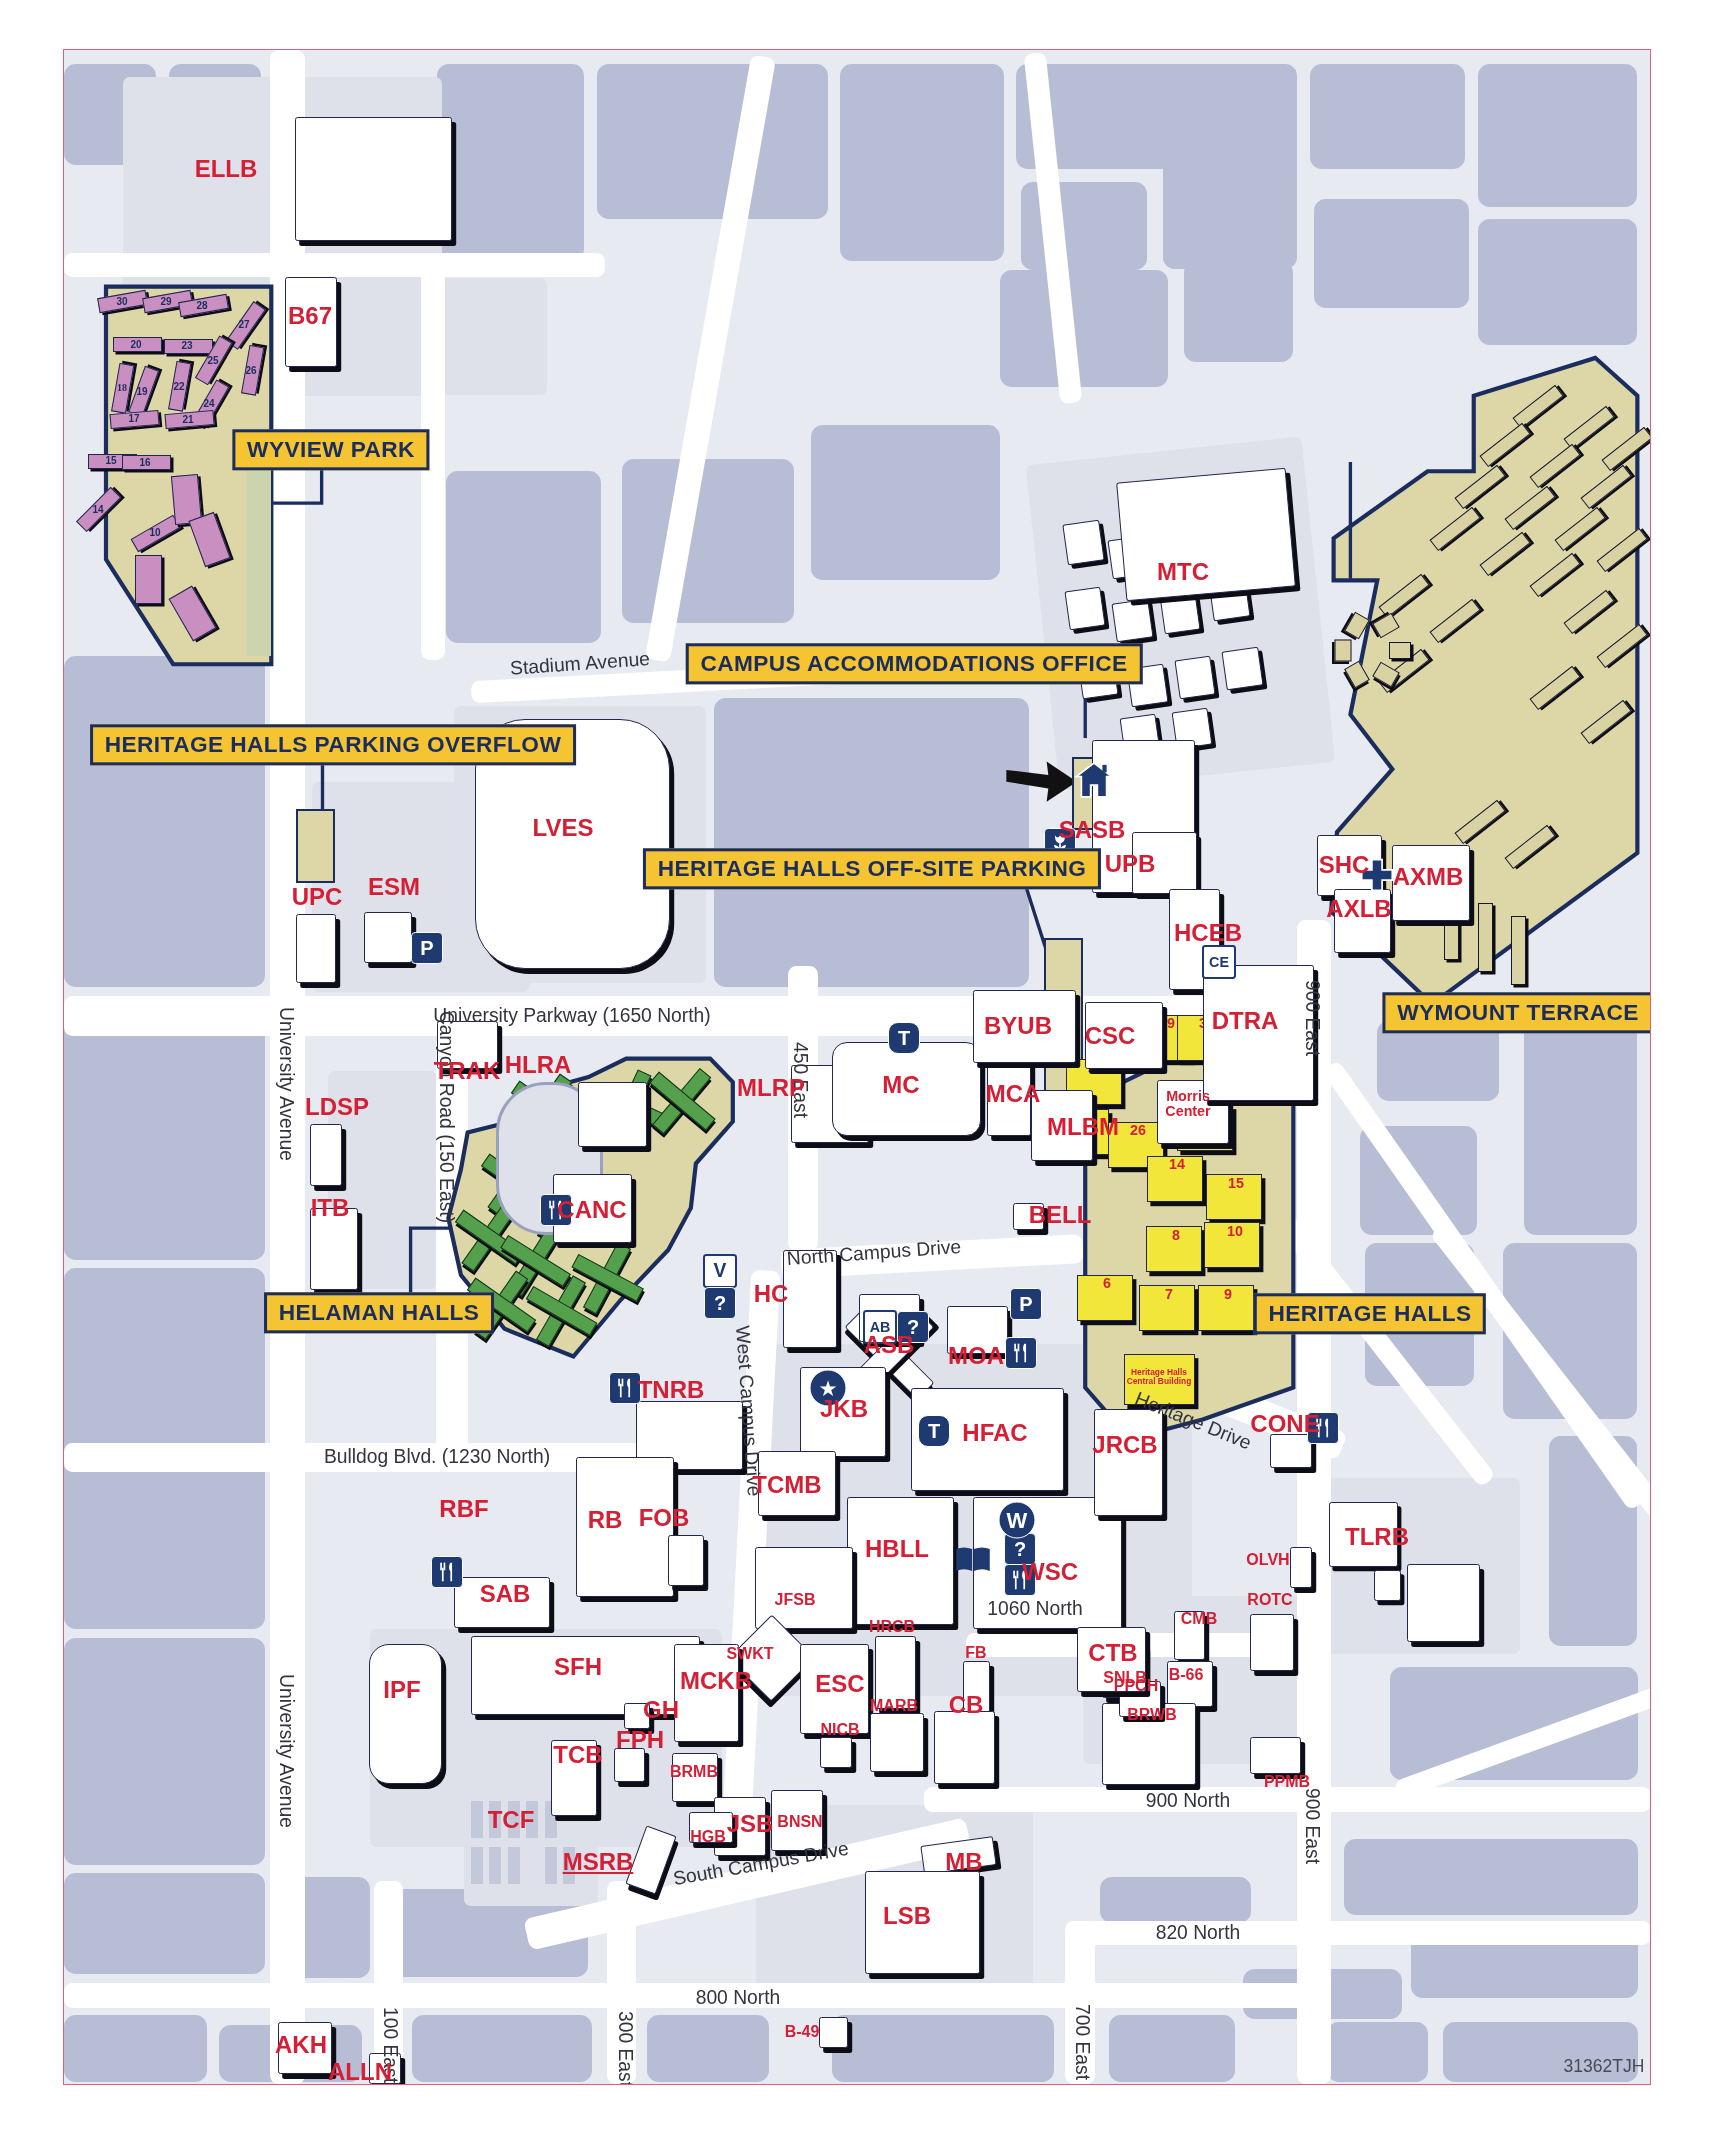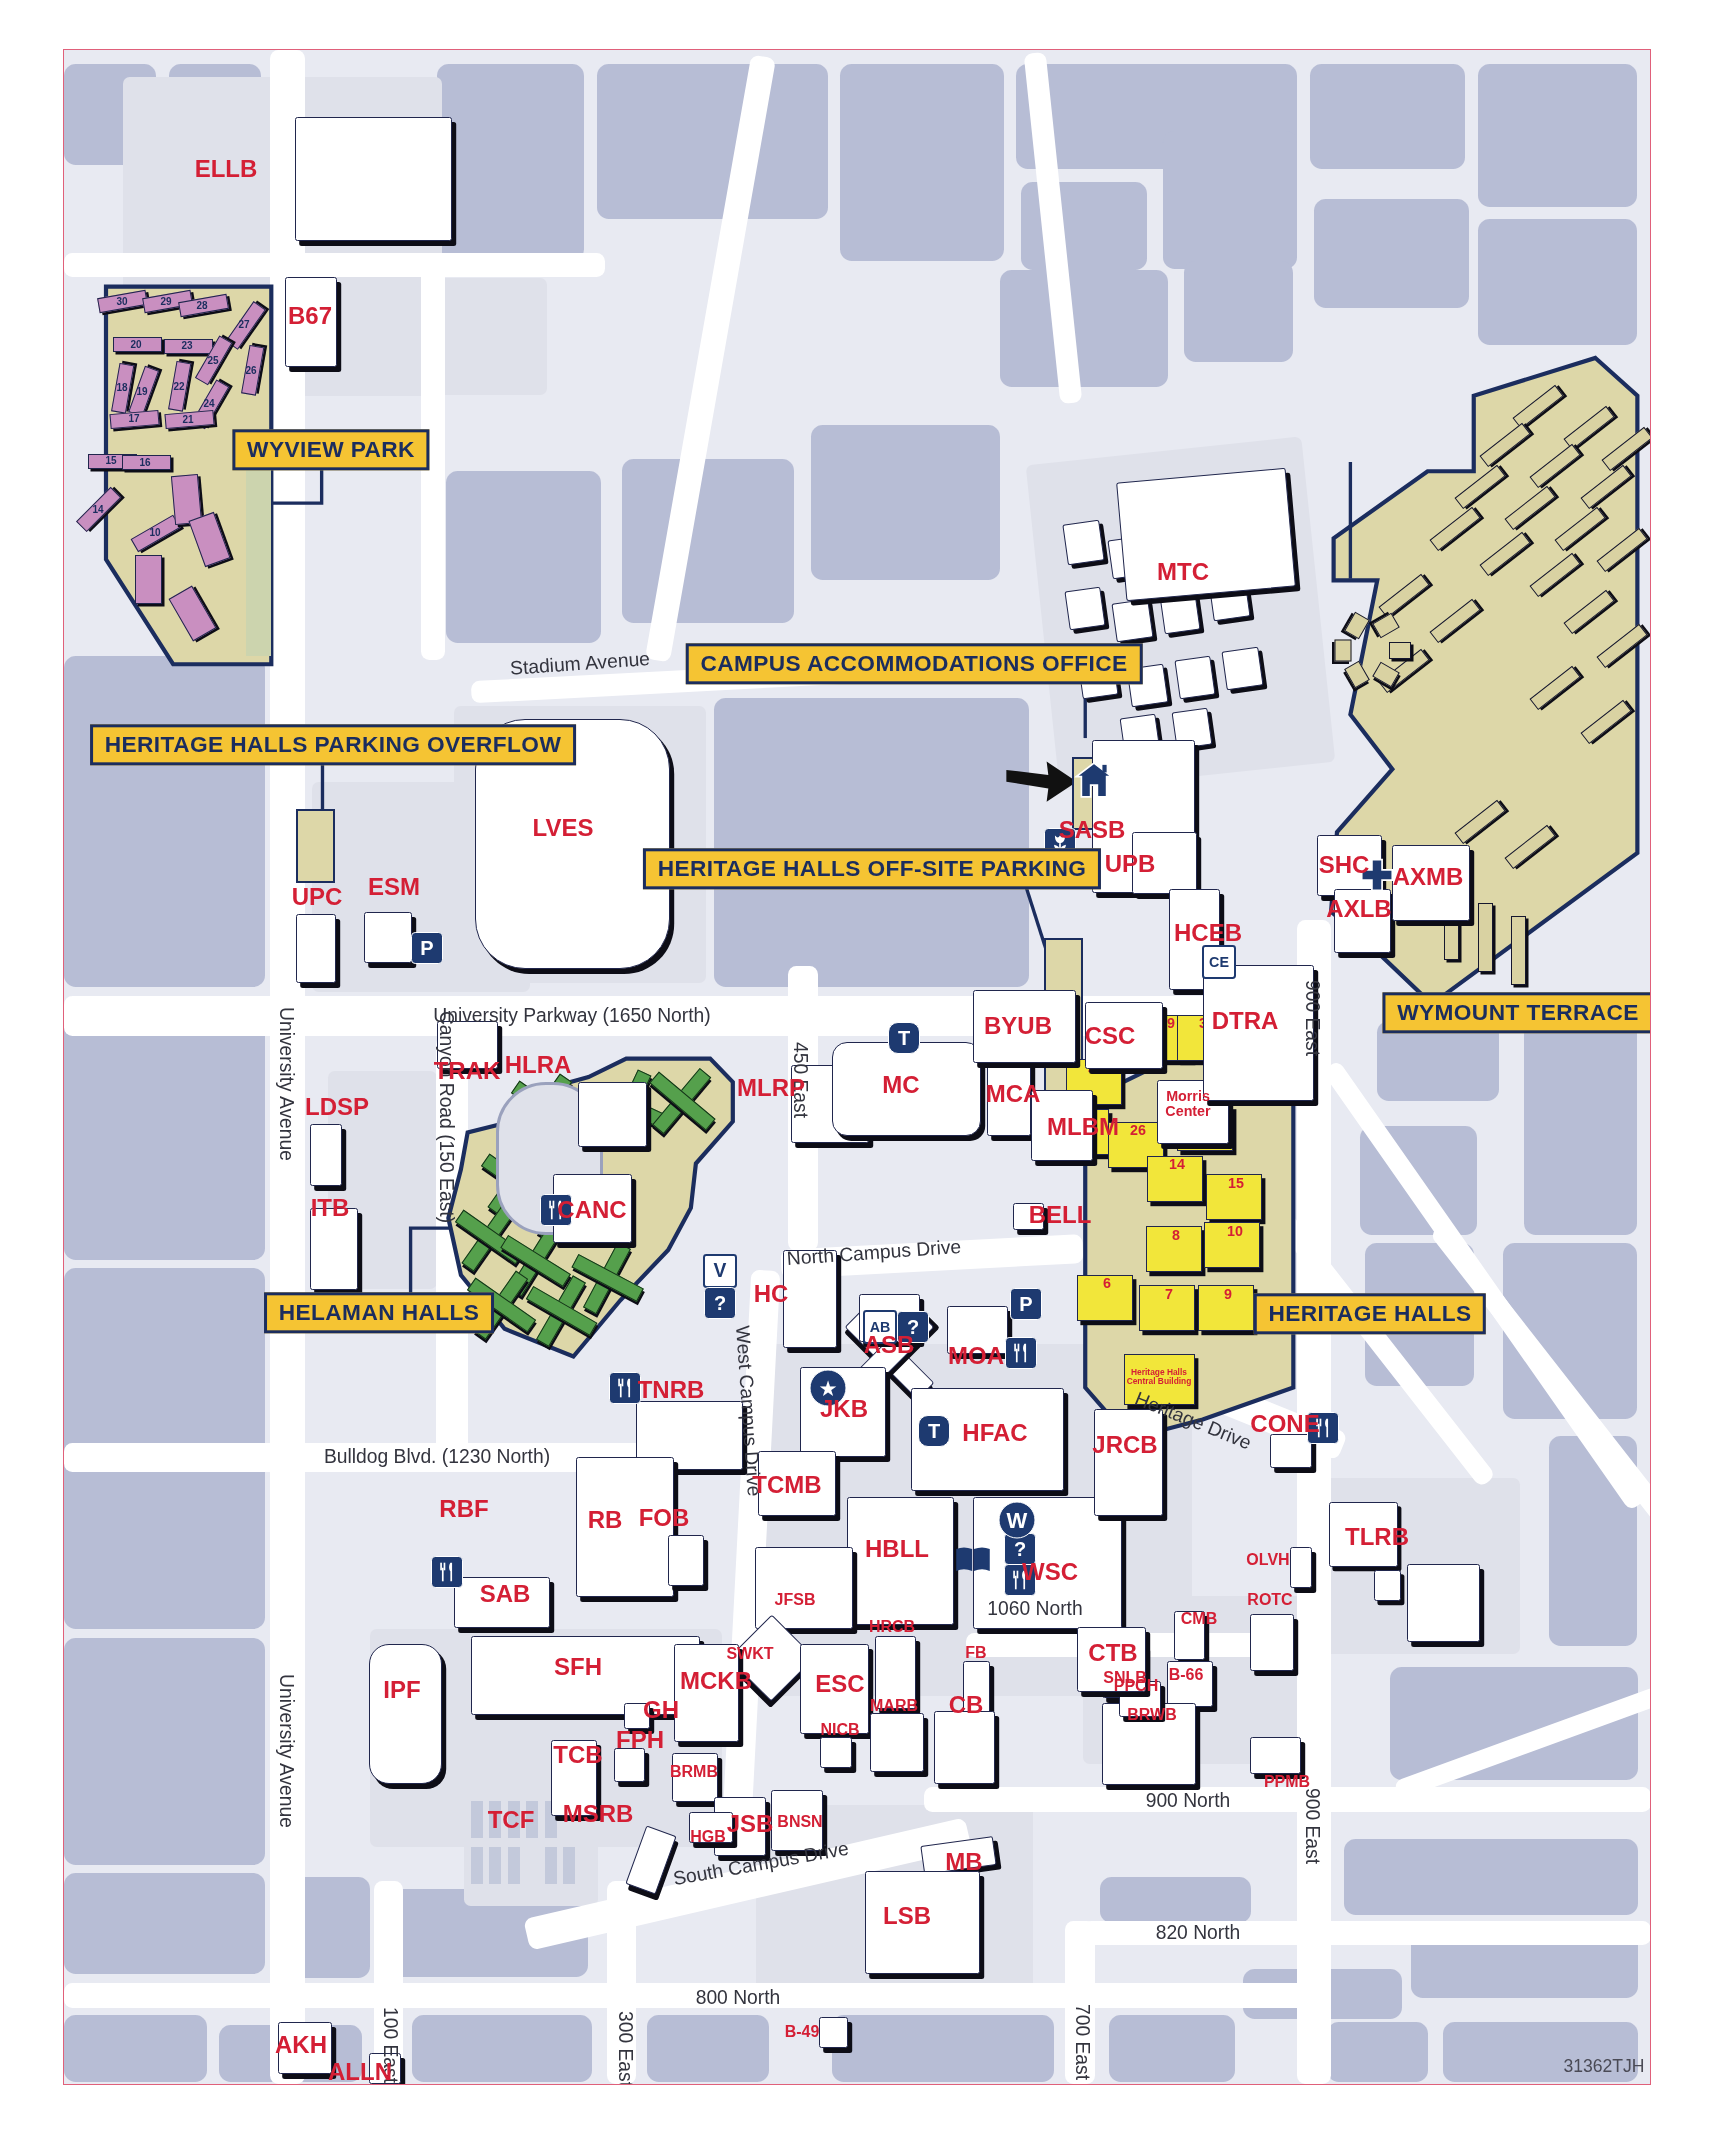--- a/index.html
+++ b/index.html
@@ -228,21 +228,21 @@
       <div class="wnum" style="left: 180px; top: 274px;">27</div>
       <div class="pinkbar" style="left: 49px; top: 287px; width: 47px; height: 12.6px;"></div>
       <div class="wnum" style="left: 72px; top: 294px;">20</div>
       <div class="pinkbar" style="left: 100px; top: 289px; width: 47px; height: 12.6px;"></div>
       <div class="wnum" style="left: 123px; top: 295px; text-align: right;">23</div>
       <div class="pinkbar" style="left: 125px; top: 303px; width: 47px; height: 12.6px; transform: rotate(-60deg);"></div>
       <div class="wnum" style="left: 149px; top: 310px;">25</div>
       <div class="pinkbar" style="left: 164px; top: 313px; width: 47px; height: 12.6px; transform: rotate(-80deg);"></div>
       <div class="wnum" style="left: 187px; top: 320px;">26</div>
       <div class="pinkbar" style="left: 34px; top: 331px; width: 47px; height: 12.6px; transform: rotate(-80deg);"></div>
-      <div class="wnum" style="left: 58px; top: 337px;">18</div>
+      <div class="wnum" style="left: 58px; top: 337px; font-family: Liberation Serif, serif;">18</div>
       <div class="pinkbar" style="left: 55px; top: 334px; width: 47px; height: 12.6px; transform: rotate(-70deg);"></div>
       <div class="wnum" style="left: 78px; top: 341px;">19</div>
       <div class="pinkbar" style="left: 91px; top: 329px; width: 47px; height: 12.6px; transform: rotate(-80deg);"></div>
       <div class="wnum" style="left: 115px; top: 336px;">22</div>
       <div class="pinkbar" style="left: 122px; top: 347px; width: 47px; height: 12.6px; transform: rotate(-60deg);"></div>
       <div class="wnum" style="left: 145px; top: 353px;">24</div>
       <div class="pinkbar" style="left: 46px; top: 362px; width: 47px; height: 12.6px; transform: rotate(-5deg);"></div>
       <div class="wnum" style="left: 70px; top: 368px;">17</div>
       <div class="pinkbar" style="left: 101px; top: 362px; width: 47px; height: 12.6px; transform: rotate(-5deg);"></div>
       <div class="wnum" style="left: 124px; top: 369px;">21</div>
@@ -606,21 +606,21 @@
       <div class="code" style="left: 514px; top: 1617px;">SFH</div>
       <div class="code" style="left: 652px; top: 1631px;">MCKB</div>
       <div class="code" style="left: 597px; top: 1660px;">GH</div>
       <div class="code" style="left: 576px; top: 1690px;">FPH</div>
       <div class="code" style="left: 514px; top: 1705px;">TCB</div>
       <div class="code s" style="left: 630px; top: 1722px;">BRMB</div>
       <div class="code" style="left: 686px; top: 1774px;">JSB</div>
       <div class="code s" style="left: 736px; top: 1772px;">BNSN</div>
       <div class="code s" style="left: 644px; top: 1787px;">HGB</div>
       <div class="code" style="left: 447px; top: 1770px;">TCF</div>
-      <div class="code" style="left: 534px; top: 1764px;">MSRB</div>
+      <div class="code" style="left: 534px; top: 1812px; text-decoration: underline;">MSRB</div>
       <div class="code" style="left: 900px; top: 1812px;">MB</div>
       <div class="code" style="left: 843px; top: 1866px;">LSB</div>
       <div class="code s" style="left: 738px; top: 1982px;">B-49</div>
       <div class="code" style="left: 237px; top: 1995px;">AKH</div>
       <div class="code" style="left: 296px; top: 2022px;">ALLN</div>
       <div class="code" style="left: 1221px; top: 1374px;">CONE</div>
       <div class="sm" style="left: 1124px; top: 1054px; font-size: 14.3px; white-space: pre;">Morris
 Center</div>
       <div class="sm" style="left: 1095px; top: 1327px; font-size: 8.4px; white-space: pre;">Heritage Halls
 Central Building</div>

